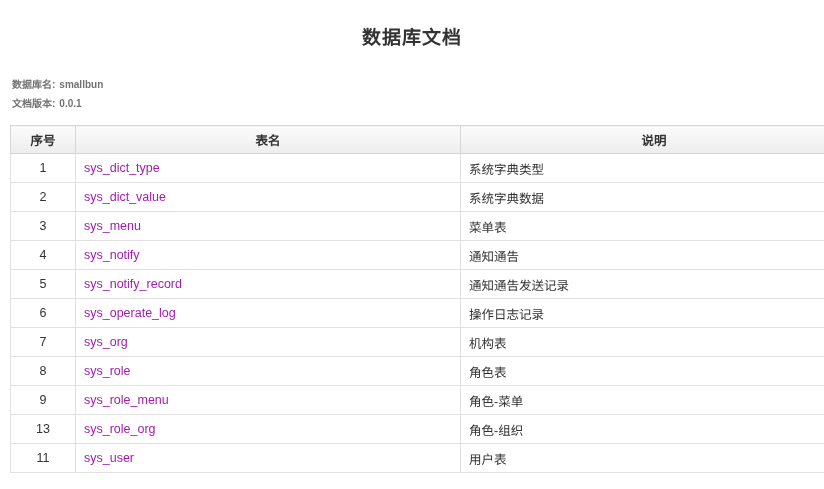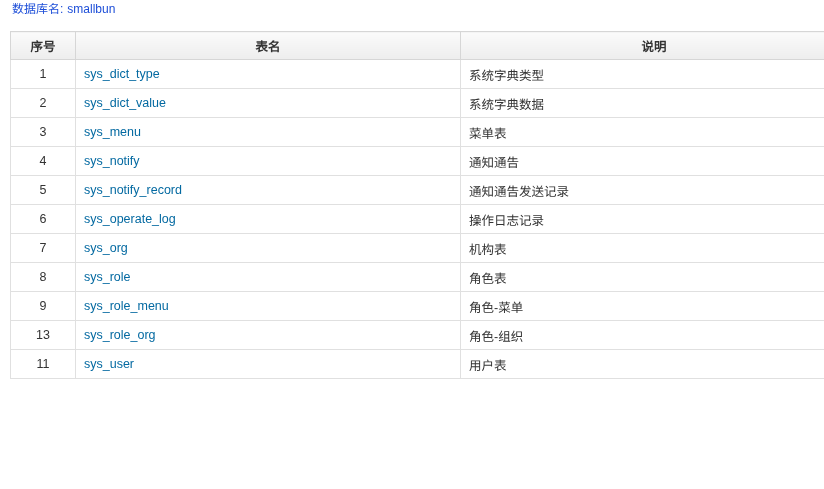--- a/index.html
+++ b/index.html
@@ -26,23 +26,23 @@
     font-weight: bold;
     color: #333333;
     margin: 22px 0 26px 0;
     letter-spacing: 1px;
   }
   .meta-block {
     padding-left: 2px;
     margin-bottom: 12px;
   }
   .meta-row {
-    font-size: 12px;
-    font-weight: normal;
-    color: #1d4ed8;
+    font-size: 10px;
+    font-weight: bold;
+    color: #737373;
     line-height: 19px;
     white-space: nowrap;
   }
   .meta-label {
     display: inline-block;
   }
   .meta-value {
     display: inline-block;
     margin-left: 4px;
   }
@@ -72,41 +72,45 @@
     background: #ffffff;
   }
   td.c-idx {
     text-align: center;
     width: 52px;
   }
   td.c-name {
     width: 372px;
   }
   td.c-name a {
-    color: #0369a1;
+    color: #a21caf;
     text-decoration: none;
     font-family: "Liberation Sans", sans-serif;
     font-size: 12.5px;
   }
   td.c-desc {
     width: 374px;
   }
   th.h-idx { width: 52px; }
   th.h-name { width: 372px; }
   th.h-desc { width: 374px; }
 </style>
 </head>
 <body>
 
 <div class="page">
 
+  <div class="doc-title">数据库文档</div>
 
   <div class="meta-block">
     <div class="meta-row">
       <span class="meta-label">数据库名:</span><span class="meta-value">smallbun</span>
+    </div>
+    <div class="meta-row">
+      <span class="meta-label">文档版本:</span><span class="meta-value">0.0.1</span>
     </div>
   </div>
 
   <table class="tbl">
     <thead>
       <tr>
         <th class="h-idx">序号</th>
         <th class="h-name">表名</th>
         <th class="h-desc">说明</th>
       </tr>

